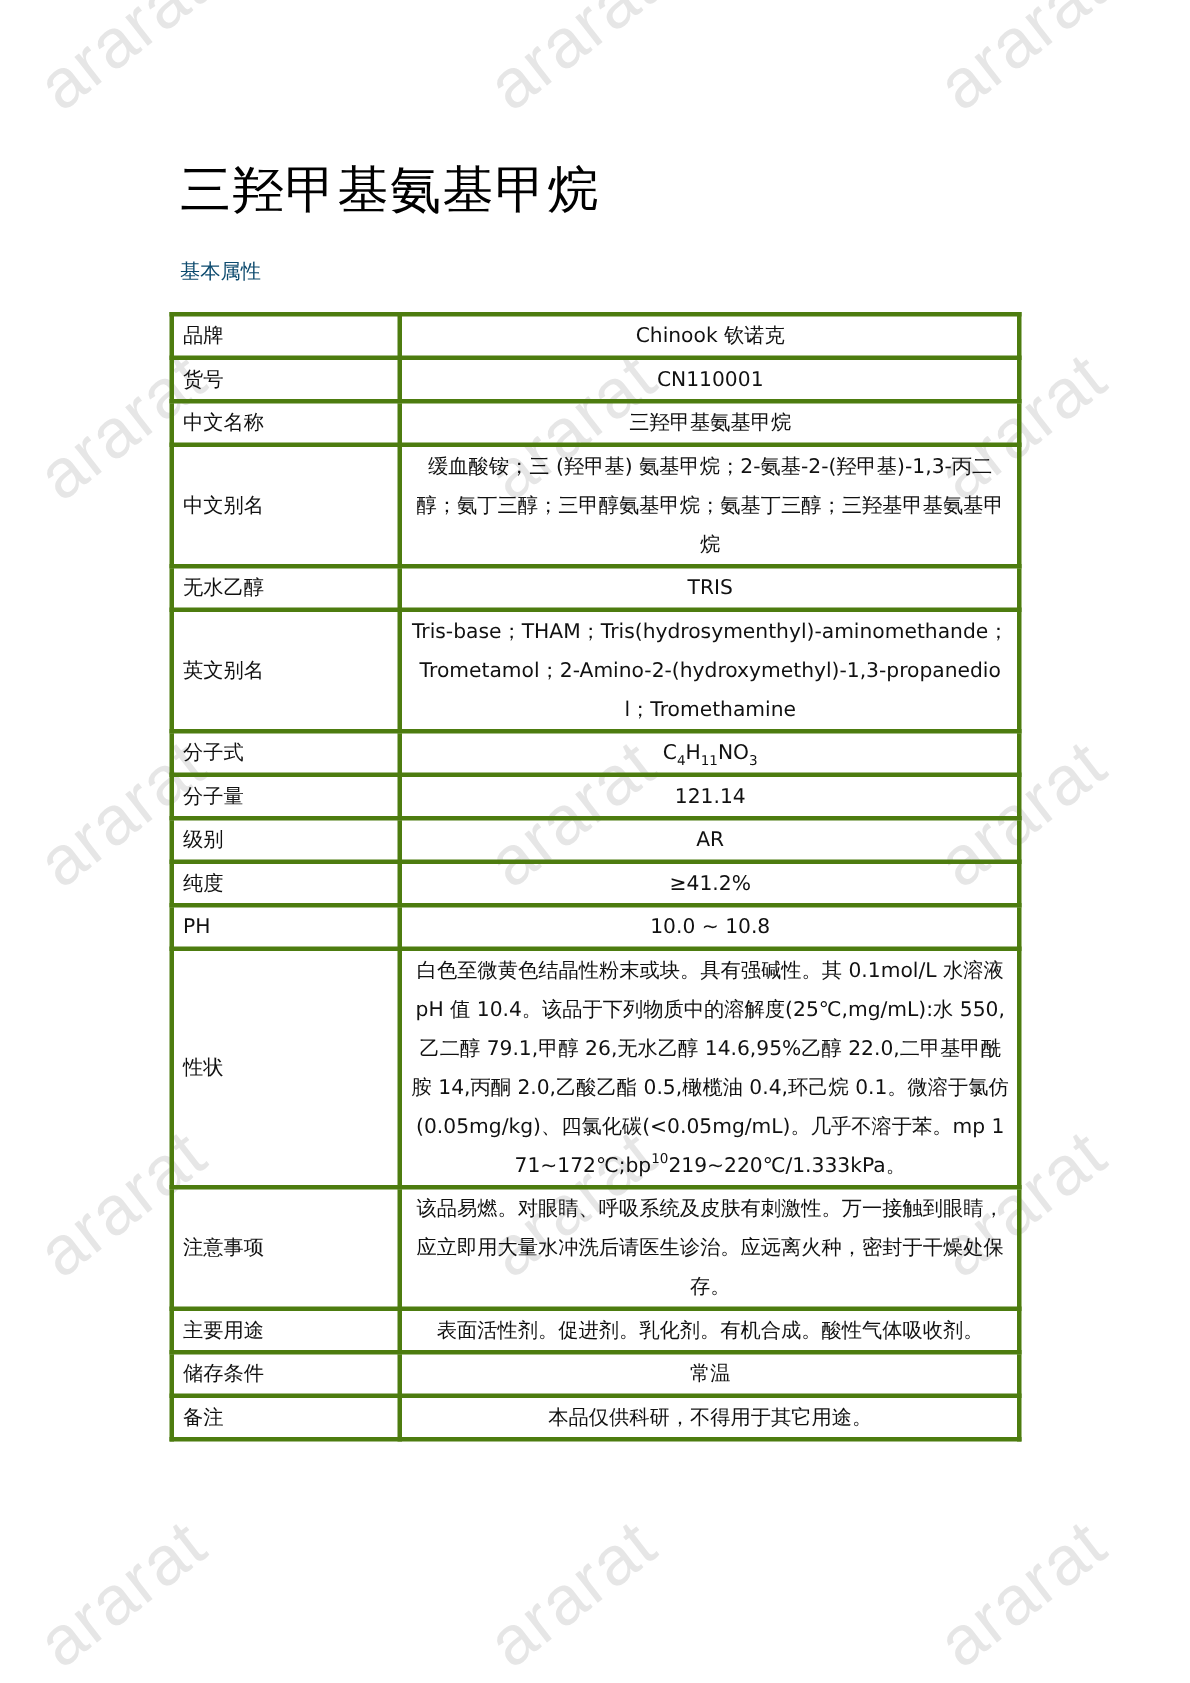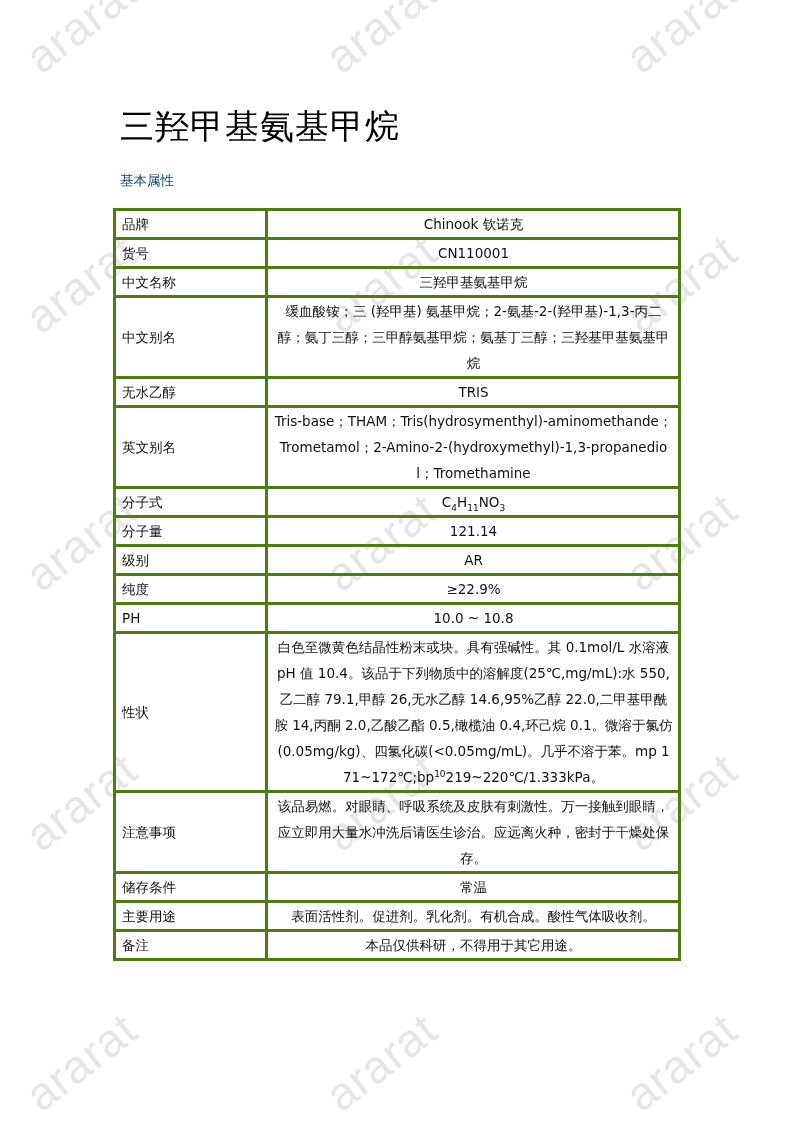--- a/index.html
+++ b/index.html
@@ -134,40 +134,40 @@
     <tr>
       <td class="key">分子量</td>
       <td class="val">121.14</td>
     </tr>
     <tr>
       <td class="key">级别</td>
       <td class="val">AR</td>
     </tr>
     <tr>
       <td class="key">纯度</td>
-      <td class="val">≥22.9%</td>
+      <td class="val">≥41.2%</td>
     </tr>
     <tr>
       <td class="key">PH</td>
       <td class="val">10.0 ~ 10.8</td>
     </tr>
     <tr>
       <td class="key">性状</td>
       <td class="val"><span>白色至微黄色结晶性粉末或块。具有强碱性。其 0.1mol/L 水溶液 pH 值 10.4。该品于下列物质中的溶解度(25℃,mg/mL):水 550,乙二醇 79.1,甲醇 26,无水乙醇 14.6,95%乙醇 22.0,二甲基甲酰胺 14,丙酮 2.0,乙酸乙酯 0.5,橄榄油 0.4,环己烷 0.1。微溶于氯仿(0.05mg/kg)、四氯化碳(&lt;0.05mg/mL)。几乎不溶于苯。mp 171~172℃;bp</span><sup>10</sup><span>219~220℃/1.333kPa。</span></td>
     </tr>
     <tr>
       <td class="key">注意事项</td>
       <td class="val">该品易燃。对眼睛、呼吸系统及皮肤有刺激性。万一接触到眼睛，应立即用大量水冲洗后请医生诊治。应远离火种，密封于干燥处保存。</td>
     </tr>
     <tr>
+      <td class="key">主要用途</td>
+      <td class="val">表面活性剂。促进剂。乳化剂。有机合成。酸性气体吸收剂。</td>
+    </tr>
+    <tr>
       <td class="key">储存条件</td>
       <td class="val">常温</td>
-    </tr>
-    <tr>
-      <td class="key">主要用途</td>
-      <td class="val">表面活性剂。促进剂。乳化剂。有机合成。酸性气体吸收剂。</td>
     </tr>
     <tr>
       <td class="key">备注</td>
       <td class="val">本品仅供科研，不得用于其它用途。</td>
     </tr>
   </tbody>
 </table>
 
 </body></html>

